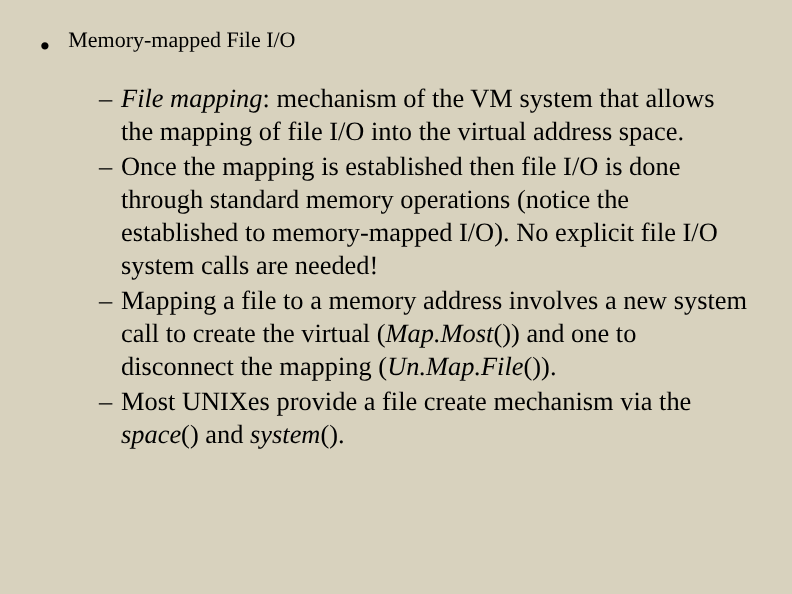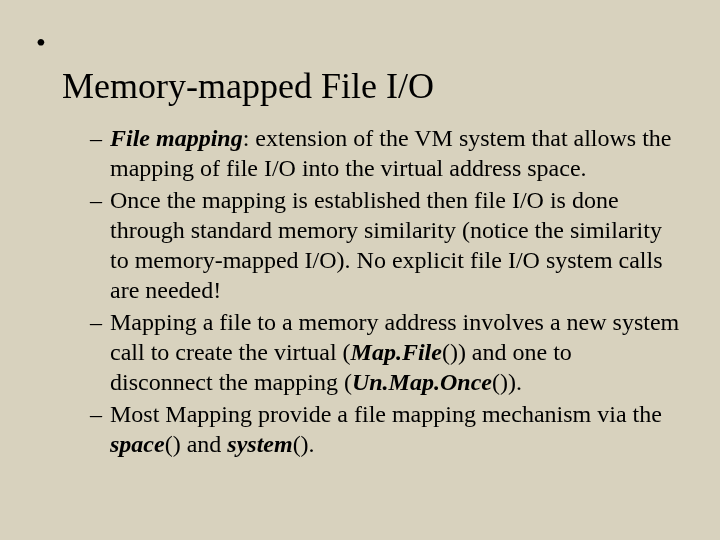--- a/index.html
+++ b/index.html
@@ -28,23 +28,22 @@
   }
   .top-bullet {
     font-size: 28px;
     line-height: 1.1;
     width: 26px;
     flex-shrink: 0;
     text-align: left;
     padding-top: 2px;
   }
   .top-text {
-    font-size: 36px;
+    font-size: 20px;
     line-height: 1.15;
-    margin-top: 40px;
   }
   .sub-list {
     margin-top: 16px;
     margin-left: 60px;
     margin-right: 10px;
   }
   .sub-item {
     display: flex;
     align-items: flex-start;
     font-size: 24px;
@@ -52,55 +51,55 @@
     margin-bottom: 2px;
   }
   .sub-bullet {
     width: 20px;
     flex-shrink: 0;
     text-align: left;
   }
   .sub-text {
     flex: 1;
   }
-  .ital { font-style: italic; font-weight: bold; }
+  .ital { font-style: italic; }
 </style>
 </head>
 <body>
 
 <div class="slide">
 
   <div class="top-item">
     <div class="top-bullet">•</div>
     <div class="top-text">Memory-mapped File I/O</div>
   </div>
 
   <div class="sub-list">
 
     <div class="sub-item">
       <div class="sub-bullet">–</div>
       <div class="sub-text">
-        <span class="ital">File mapping</span><span>: extension of the VM system that allows the mapping of file I/O into the virtual address space.</span>
+        <span class="ital">File mapping</span><span>: mechanism of the VM system that allows the mapping of file I/O into the virtual address space.</span>
       </div>
     </div>
 
     <div class="sub-item">
       <div class="sub-bullet">–</div>
-      <div class="sub-text">Once the mapping is established then file I/O is done through standard memory similarity (notice the similarity to memory-mapped I/O).  No explicit file I/O system calls are needed!</div>
+      <div class="sub-text">Once the mapping is established then file I/O is done through standard memory operations (notice the established to memory-mapped I/O).  No explicit file I/O system calls are needed!</div>
     </div>
 
     <div class="sub-item">
       <div class="sub-bullet">–</div>
       <div class="sub-text">
-        <span>Mapping a file to a memory address involves a new system call to create the virtual (</span><span class="ital">Map.File</span><span>()) and one to disconnect the mapping (</span><span class="ital">Un.Map.Once</span><span>()).</span>
+        <span>Mapping a file to a memory address involves a new system call to create the virtual (</span><span class="ital">Map.Most</span><span>()) and one to disconnect the mapping (</span><span class="ital">Un.Map.File</span><span>()).</span>
       </div>
     </div>
 
     <div class="sub-item">
       <div class="sub-bullet">–</div>
       <div class="sub-text">
-        <span>Most Mapping provide a file mapping mechanism via the </span><span class="ital">space</span><span>() and </span><span class="ital">system</span><span>().</span>
+        <span>Most UNIXes provide a file create mechanism via the </span><span class="ital">space</span><span>() and </span><span class="ital">system</span><span>().</span>
       </div>
     </div>
 
   </div>
 
 </div>
 
 </body></html>

